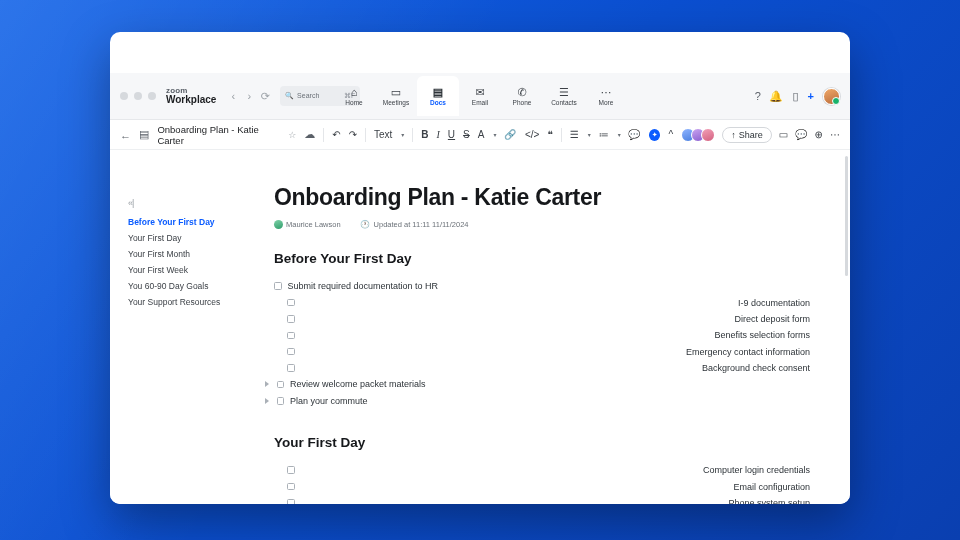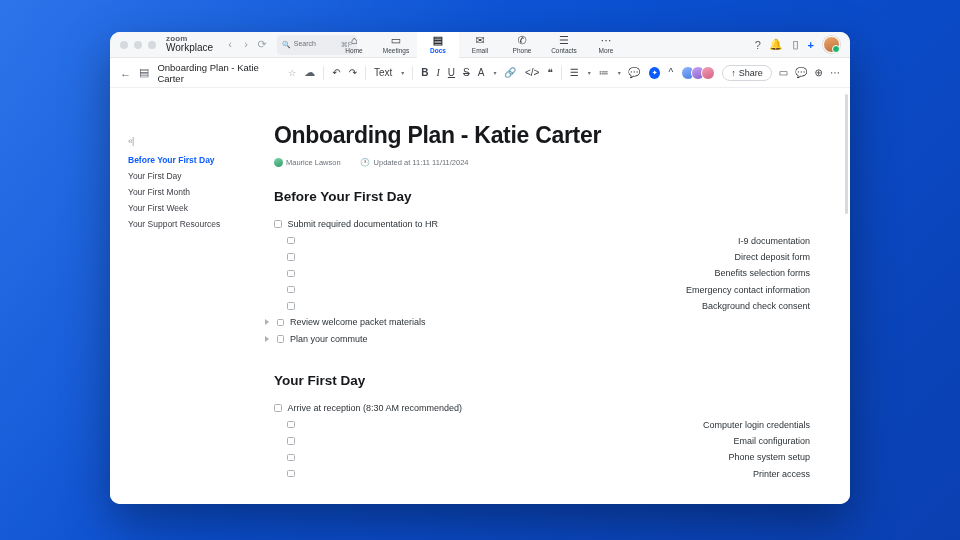--- a/index.html
+++ b/index.html
@@ -26,34 +26,35 @@
     background: #ffffff;
     border-radius: 10px;
     overflow: hidden;
     box-shadow: 0 18px 48px rgba(0,0,0,0.35);
     display: flex; flex-direction: column;
     z-index: 2;
   }
 
   
   .chrome {
-    height: 26px;
+    height: 47px;
     background: #f6f7f9;
     border-bottom: 1px solid #e6e8eb;
     display: flex; align-items: center;
     padding: 0 10px;
     flex: none;
     position: relative;
+    margin-top: 41px;
   }
   .traffic { display: flex; gap: 6px; align-items: center; margin-right: 10px; }
   .dot { width: 8px; height: 8px; border-radius: 50%; background: #d6d9dd; }
 
   .brand { display: flex; flex-direction: column; line-height: 1.05; margin-right: 10px; }
   .brand .b1 { font-size: 8px; color: #5a6068; font-weight: 700; letter-spacing: .2px; }
-  .brand .b2 { font-size: 10px; color: #1c1e21; font-weight: 400; }
+  .brand .b2 { font-size: 10px; color: #1c1e21; font-weight: 700; }
 
   .navarrows { display: flex; gap: 2px; color: #9aa0a6; margin-right: 8px; }
   .navarrows span { font-size: 11px; width: 14px; text-align: center; cursor: default; }
 
   .searchbox {
     width: 80px; height: 20px; background: #ebedf0; border-radius: 4px;
     display: flex; align-items: center; gap: 3px; padding: 0 5px;
     font-size: 7px; color: #6b7178; position: relative;
   }
   .searchbox .sterm { flex: 1; line-height: 1.15; }
@@ -280,20 +281,21 @@
   </div>
 
   <div class="docbody">
 
     <div class="outline">
       <div class="collapse">«|</div>
       <div class="outline-item active">Before Your First Day</div>
       <div class="outline-item">Your First Day</div>
       <div class="outline-item">Your First Month</div>
       <div class="outline-item">Your First Week</div>
+      <div class="outline-item">You 60-90 Day Goals</div>
       <div class="outline-item">Your Support Resources</div>
     </div>
 
     <div class="content">
       <h1 class="doc-h1">Onboarding Plan - Katie Carter</h1>
 
       <div class="meta">
         <span class="mitem">
           <span class="mav"></span>
           <span>Maurice Lawson</span>
@@ -336,24 +338,20 @@
         <span>Review welcome packet materials</span>
       </div>
       <div class="line">
         <span class="tri"></span>
         <span class="cb"></span>
         <span>Plan your commute</span>
       </div>
 
       <h2 class="doc-h2 spaced">Your First Day</h2>
 
-      <div class="line">
-        <span class="cb"></span>
-        <span>Arrive at reception (8:30 AM recommended)</span>
-      </div>
       <div class="line ind">
         <span class="cb"></span>
         <span>Computer login credentials</span>
       </div>
       <div class="line ind">
         <span class="cb"></span>
         <span>Email configuration</span>
       </div>
       <div class="line ind">
         <span class="cb"></span>

